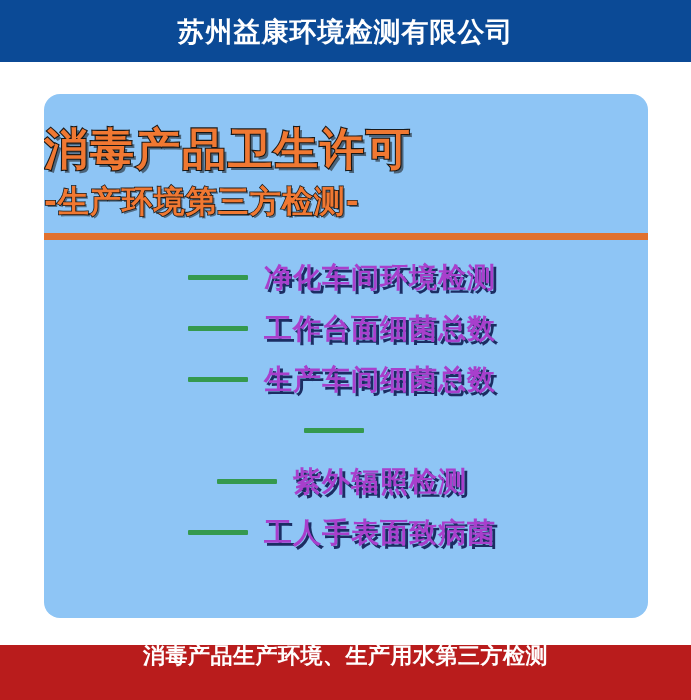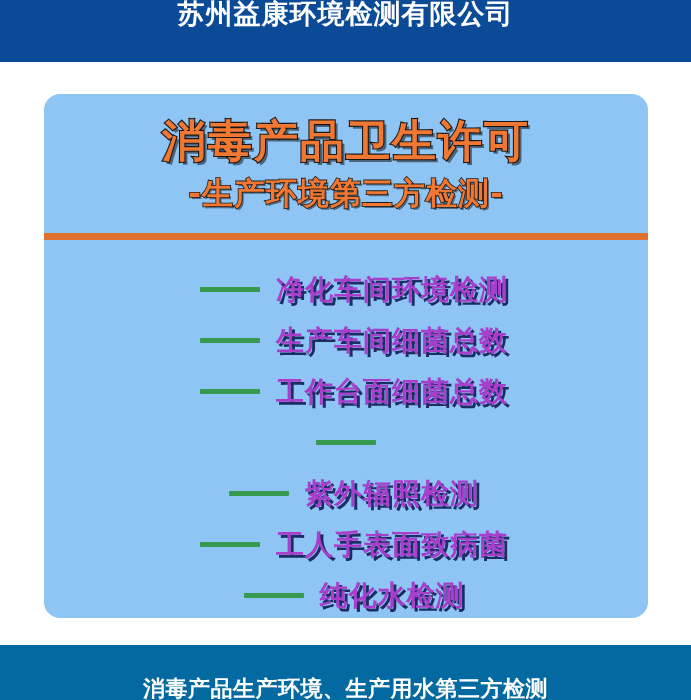--- a/index.html
+++ b/index.html
@@ -17,21 +17,21 @@
 
   
   .top-banner {
     position: absolute;
     left: 0;
     top: 0;
     width: 691px;
     height: 62px;
     background: #0b4a96;
     display: flex;
-    align-items: flex-start;
+    align-items: center;
     justify-content: center;
     box-sizing: border-box;
   }
   .top-banner-text {
     color: #ffffff;
     font-size: 27px;
     font-weight: bold;
     letter-spacing: 1px;
     line-height: 1;
     white-space: nowrap;
@@ -46,23 +46,22 @@
     height: 524px;
     background: #8ec5f5;
     border-radius: 16px;
     box-sizing: border-box;
     overflow: hidden;
   }
 
   .card-head {
     position: absolute;
     left: 0;
-    top: 8px;
+    top: 16px;
     width: 100%;
-    text-align: center;
   }
 
   .headline {
     margin: 0;
     padding-top: 14px;
     font-size: 44px;
     font-weight: bold;
     letter-spacing: 2px;
     line-height: 1.15;
     color: #f07832;
@@ -95,21 +94,21 @@
     background: #e0712f;
   }
 
   
   .service-list {
     position: absolute;
     left: 0;
     top: 158px;
     width: 100%;
     padding: 0;
-    margin: 12px;
+    margin: 0;
     list-style: none;
   }
   .service-row {
     height: 51px;
     display: flex;
     align-items: center;
     justify-content: center;
     padding-right: 8px;
     box-sizing: border-box;
   }
@@ -132,23 +131,23 @@
     white-space: nowrap;
   }
 
   
   .bottom-banner {
     position: absolute;
     left: 0;
     top: 645px;
     width: 691px;
     height: 55px;
-    background: #0369a1;
+    background: #b91c1c;
     display: flex;
-    align-items: flex-end;
+    align-items: flex-start;
     justify-content: center;
     box-sizing: border-box;
   }
   .bottom-banner-text {
     color: #ffffff;
     font-size: 22px;
     font-weight: bold;
     letter-spacing: 0.5px;
     line-height: 1;
     white-space: nowrap;
@@ -170,40 +169,36 @@
 
   <div class="divider"></div>
 
   <ul class="service-list">
     <li class="service-row">
       <span class="row-dash"></span>
       <span class="row-label">净化车间环境检测</span>
     </li>
     <li class="service-row">
       <span class="row-dash"></span>
+      <span class="row-label">工作台面细菌总数</span>
+    </li>
+    <li class="service-row">
+      <span class="row-dash"></span>
       <span class="row-label">生产车间细菌总数</span>
     </li>
     <li class="service-row">
       <span class="row-dash"></span>
-      <span class="row-label">工作台面细菌总数</span>
-    </li>
-    <li class="service-row">
-      <span class="row-dash"></span>
     </li>
     <li class="service-row">
       <span class="row-dash"></span>
       <span class="row-label">紫外辐照检测</span>
     </li>
     <li class="service-row">
       <span class="row-dash"></span>
       <span class="row-label">工人手表面致病菌</span>
-    </li>
-    <li class="service-row">
-      <span class="row-dash"></span>
-      <span class="row-label">纯化水检测</span>
     </li>
   </ul>
 
 </div>
 
 <div class="bottom-banner">
   <div class="bottom-banner-text">消毒产品生产环境、生产用水第三方检测</div>
 </div>
 
 </body></html>

